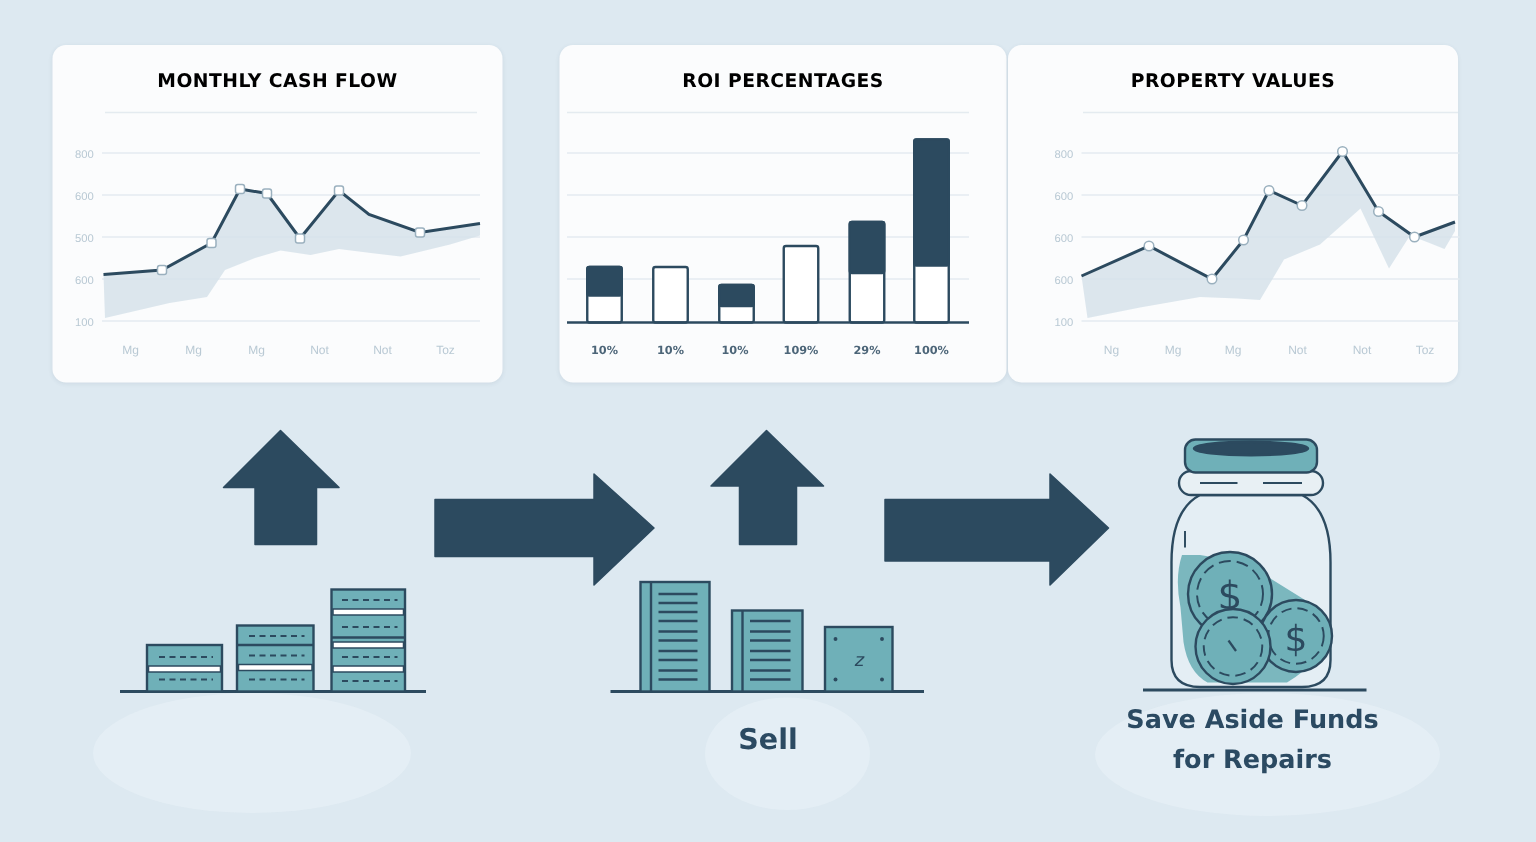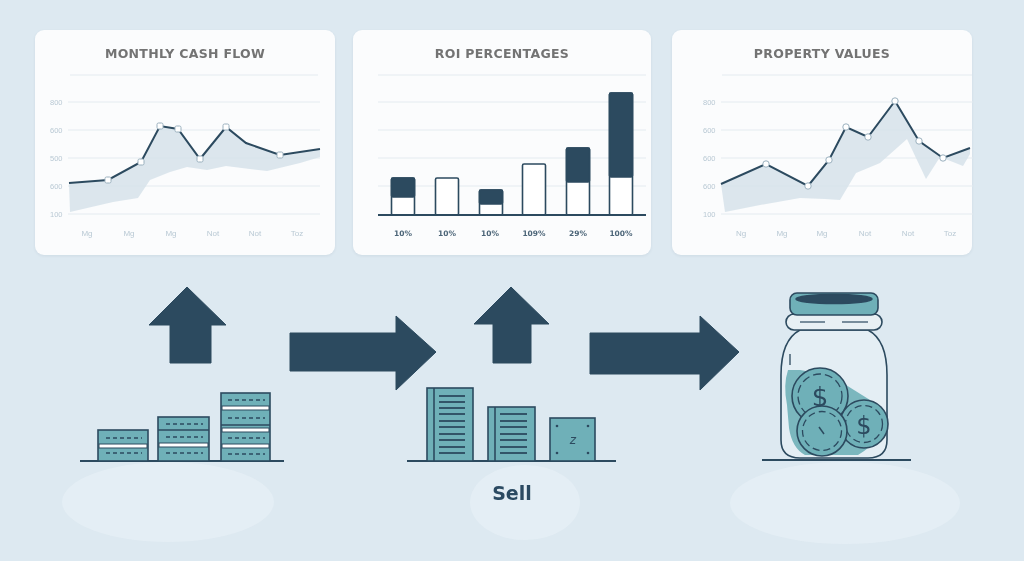--- a/index.html
+++ b/index.html
@@ -1,30 +1,30 @@
 <!DOCTYPE html>
 <html><head>
 <meta charset="utf-8">
 <style>
   html,body{margin:0;padding:0;}
   body{width:1024px;height:561px;background:#dde9f1;position:relative;overflow:hidden;font-family:"Liberation Sans",sans-serif;}
   .card{position:absolute;background:#fbfcfd;border-radius:9px;box-shadow:0 1px 3px rgba(40,70,90,0.08);}
-  .card-title{position:absolute;left:0;right:0;top:16px;text-align:center;font-size:12.5px;font-weight:bold;color:#737373;letter-spacing:0.3px;font-family:"DejaVu Sans",sans-serif;}
+  .card-title{position:absolute;left:0;right:0;top:16px;text-align:center;font-size:12.5px;font-weight:bold;color:#000000;letter-spacing:0.3px;font-family:"DejaVu Sans",sans-serif;}
   svg{position:absolute;left:0;top:0;overflow:visible;}
   .glow{position:absolute;border-radius:50%;background:rgba(234,242,247,0.55);}
   .label{position:absolute;text-align:center;font-weight:bold;color:#2b4a62;font-family:"DejaVu Sans",sans-serif;line-height:27px;}
 </style>
 </head>
 <body>
 
 <div class="card" style="left:35px;top:30px;width:300px;height:225px;">
   <div class="card-title">MONTHLY CASH FLOW</div>
 </div>
 
-<div class="card" style="left:353px;top:30px;width:298px;height:225px;">
+<div class="card" style="left:373px;top:30px;width:298px;height:225px;">
   <div class="card-title">ROI PERCENTAGES</div>
 </div>
 
 <div class="card" style="left:672px;top:30px;width:300px;height:225px;">
   <div class="card-title">PROPERTY VALUES</div>
 </div>
 
 <svg width="1024" height="561">
 
   <g>
@@ -230,13 +230,15 @@
 <div class="glow" style="left:62px;top:462px;width:212px;height:80px;"></div>
 <div class="glow" style="left:470px;top:465px;width:110px;height:75px;"></div>
 <div class="glow" style="left:730px;top:462px;width:230px;height:82px;"></div>
 
 <div class="label" style="left:90px;top:467px;width:200px;font-size:17px;">
 </div>
 <div class="label" style="left:462px;top:480px;width:100px;font-size:19px;">
   <div>Sell</div>
 </div>
 <div class="label" style="left:720px;top:467px;width:230px;font-size:17px;">
+  <div>Save Aside Funds</div>
+  <div>for Repairs</div>
 </div>
 
 </body></html>

